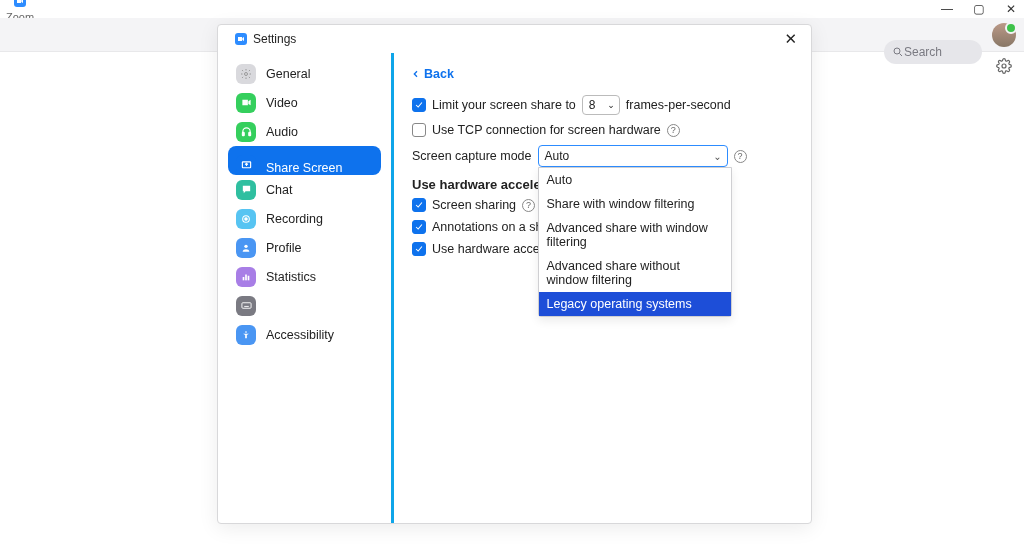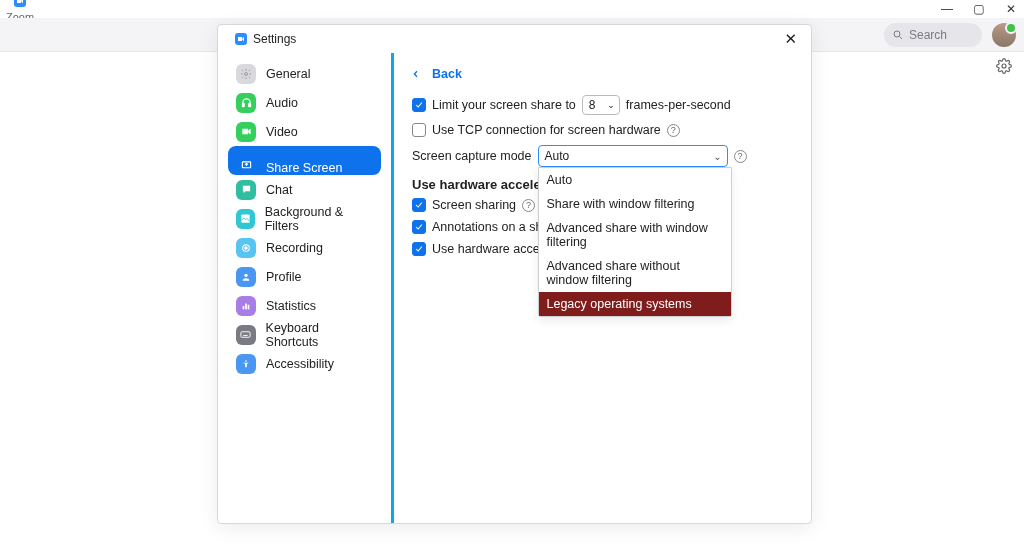--- a/index.html
+++ b/index.html
@@ -6,57 +6,57 @@
   body { background: #fff; width: 1024px; height: 546px; overflow: hidden; position: relative; }
 
   .titlebar { height: 18px; display: flex; align-items: center; padding: 0 6px; color: #666; font-size: 11px; }
   .titlebar-left { display: flex; align-items: center; gap: 4px; flex-direction: column; }
   .title-icon { width: 12px; height: 12px; background: #2D8CFF; border-radius: 3px; display: flex; align-items: center; justify-content: center; }
   .title-icon svg { width: 8px; height: 8px; fill: #fff; }
   .titlebar-right { margin-left: auto; display: flex; gap: 18px; color: #333; font-size: 12px; }
   .win-btn { width: 14px; text-align: center; }
 
   .topbar { height: 34px; background: #f4f4f6; border-bottom: 1px solid #e8e8ea; display: flex; align-items: center; padding: 0 6px; position: relative; }
-  .search { position: absolute; right: 42px; top: 5px; width: 98px; height: 24px; background: #e6e6ea; border-radius: 12px; display: flex; align-items: center; padding: 0 8px; gap: 5px; color: #7a7a82; font-size: 12px; }
+  .search { position: absolute; right: 42px; top: 22px; width: 98px; height: 24px; background: #e6e6ea; border-radius: 12px; display: flex; align-items: center; padding: 0 8px; color: #7a7a82; font-size: 12px; }
   .search-icon { width: 12px; height: 12px; }
   .avatar { position: absolute; right: 8px; top: 5px; width: 24px; height: 24px; border-radius: 50%; background: linear-gradient(#b98, #876); }
   .avatar::after { content: ""; position: absolute; right: -1px; top: -1px; width: 8px; height: 8px; background: #3ec24a; border: 2px solid #f4f4f6; border-radius: 50%; }
   .gear { position: absolute; right: 12px; top: 58px; color: #666; }
 
   .modal { position: absolute; left: 217px; top: 24px; width: 595px; height: 500px; background: #fff; border: 1px solid #d8d8da; border-radius: 4px; box-shadow: 0 4px 20px rgba(0,0,0,.08); display: flex; flex-direction: column; }
   .modal-header { height: 28px; display: flex; align-items: center; padding: 0 10px; border-bottom: 1px solid #fff; }
   .modal-title-wrap { display: flex; align-items: center; gap: 6px; padding-left: 7px; }
   .modal-title { font-size: 12px; color: #222; }
   .modal-close { margin-left: auto; font-size: 15px; color: #222; cursor: pointer; padding: 2px 4px; }
 
   .modal-body { flex: 1; display: flex; }
 
   .sidebar { width: 176px; border-right: 3px solid #0ea5e9; padding: 6px 10px; }
   .sidebar-item { display: flex; align-items: center; gap: 10px; height: 29px; padding: 0 8px; border-radius: 8px; font-size: 12.5px; color: #222; cursor: pointer; }
   .sidebar-item.active { background: #0e72ed; color: #fff; align-items: flex-end; }
   .sb-icon { width: 20px; height: 20px; border-radius: 6px; display: flex; align-items: center; justify-content: center; font-size: 12px; color: #fff; }
 
   .content { flex: 1; padding: 14px 18px; font-size: 12.5px; color: #222; position: relative; }
-  .back { color: #0e72ed; font-weight: 600; margin-bottom: 14px; display: inline-flex; align-items: center; gap: 12px; cursor: pointer; }
+  .back { color: #0e72ed; font-weight: 600; margin-bottom: 14px; display: inline-flex; align-items: center; gap: 4px; cursor: pointer; }
   .row { display: flex; align-items: center; gap: 6px; margin-bottom: 8px; }
   .checkbox { width: 14px; height: 14px; border-radius: 3px; border: 1.5px solid #888; flex: none; display: flex; align-items: center; justify-content: center; }
   .checkbox.checked { background: #0e72ed; border-color: #0e72ed; }
   .checkbox.checked svg { width: 10px; height: 10px; stroke: #fff; stroke-width: 2.5; fill: none; }
   .row-label { white-space: nowrap; }
   .tiny-select { border: 1px solid #bbb; border-radius: 4px; height: 20px; font-size: 12px; padding: 0 18px 0 6px; background: #fff; position: relative; min-width: 38px; display: inline-flex; align-items: center; }
   .tiny-select .chev { position: absolute; right: 4px; }
   .help { width: 13px; height: 13px; border: 1px solid #888; border-radius: 50%; display: inline-flex; align-items: center; justify-content: center; font-size: 9px; color: #666; flex: none; }
   .section-h { font-weight: 700; font-size: 13px; margin: 10px 0 6px; }
 
   .combo { position: relative; }
   .combo-box { width: 190px; height: 22px; border: 1px solid #2D8CFF; border-radius: 4px; padding: 0 20px 0 6px; display: flex; align-items: center; font-size: 12px; color: #222; background: #fff; }
   .combo-box .chev { position: absolute; right: 6px; color: #555; font-size: 10px; }
   .dropdown { position: absolute; left: 0; top: 22px; width: 194px; background: #fff; border: 1px solid #cfcfd2; border-radius: 0 0 3px 3px; box-shadow: 0 4px 10px rgba(0,0,0,.08); z-index: 10; }
   .dd-item { padding: 5px 8px; font-size: 12.5px; color: #222; }
-  .dd-item.sel { background: #7f1d1d; color: #fff; }
+  .dd-item.sel { background: #1d4ed8; color: #fff; }
 
   .chev { font-size: 9px; }
 </style>
 </head>
 <body>
 
 <div class="titlebar">
   <div class="titlebar-left">
     <span class="title-icon">
       <svg viewBox="0 0 24 24">
@@ -109,63 +109,54 @@
         <span class="sb-icon" style="background:#d9d9dd">
           <svg width="12" height="12" viewBox="0 0 24 24" fill="none" stroke="#999" stroke-width="2">
               <circle cx="12" cy="12" r="3"></circle>
               <path d="M12 2v3M12 19v3M4.2 4.2l2.1 2.1M17.7 17.7l2.1 2.1M2 12h3M19 12h3M4.2 19.8l2.1-2.1M17.7 6.3l2.1-2.1"></path>
             </svg>
         </span>
         <span>General</span>
       </div>
       <div class="sidebar-item">
         <span class="sb-icon" style="background:#35cf5d">
+          <svg width="11" height="11" viewBox="0 0 24 24" fill="#fff">
+              <path d="M3 6h12v12H3z M16 9l5-3v12l-5-3z"></path>
+            </svg>
+        </span>
+        <span>Video</span>
+      </div>
+      <div class="sidebar-item">
+        <span class="sb-icon" style="background:#35cf5d">
           <svg width="11" height="11" viewBox="0 0 24 24" fill="none" stroke="#fff" stroke-width="2.5">
               <path d="M4 14v-2a8 8 0 0 1 16 0v2"></path>
               <rect x="3" y="14" width="4" height="7" rx="1" fill="#fff"></rect>
               <rect x="17" y="14" width="4" height="7" rx="1" fill="#fff"></rect>
             </svg>
         </span>
         <span>Audio</span>
-      </div>
-      <div class="sidebar-item">
-        <span class="sb-icon" style="background:#35cf5d">
-          <svg width="11" height="11" viewBox="0 0 24 24" fill="#fff">
-              <path d="M3 6h12v12H3z M16 9l5-3v12l-5-3z"></path>
-            </svg>
-        </span>
-        <span>Video</span>
       </div>
       <div class="sidebar-item active">
         <span class="sb-icon" style="background:#0e72ed">
           <svg width="11" height="11" viewBox="0 0 24 24" fill="none" stroke="#fff" stroke-width="2.5">
               <rect x="3" y="4" width="18" height="13" rx="1"></rect>
               <path d="M12 13V8M9 10l3-3 3 3"></path>
             </svg>
         </span>
         <span>Share Screen</span>
       </div>
       <div class="sidebar-item">
         <span class="sb-icon" style="background:#2fbfa0">
           <svg width="11" height="11" viewBox="0 0 24 24" fill="#fff">
               <path d="M4 4h16v12H10l-4 4V16H4z"></path>
             </svg>
         </span>
         <span>Chat</span>
       </div>
       <div class="sidebar-item">
-        <span class="sb-icon" style="background:#2fc7d6">
-          <svg width="11" height="11" viewBox="0 0 24 24" fill="#fff">
-              <rect x="3" y="3" width="18" height="18" rx="2"></rect>
-              <path d="M3 16l5-5 4 4 3-3 6 6" stroke="#2fc7d6" stroke-width="2" fill="none"></path>
-            </svg>
-        </span>
-        <span>Background &amp; Filters</span>
-      </div>
-      <div class="sidebar-item">
         <span class="sb-icon" style="background:#57c4f2">
           <svg width="10" height="10" viewBox="0 0 24 24" fill="none" stroke="#fff" stroke-width="2.5">
               <circle cx="12" cy="12" r="8"></circle>
               <circle cx="12" cy="12" r="3" fill="#fff"></circle>
             </svg>
         </span>
         <span>Recording</span>
       </div>
       <div class="sidebar-item">
         <span class="sb-icon" style="background:#4a96f3">
@@ -186,21 +177,20 @@
         </span>
         <span>Statistics</span>
       </div>
       <div class="sidebar-item">
         <span class="sb-icon" style="background:#7a7a82">
           <svg width="11" height="11" viewBox="0 0 24 24" fill="none" stroke="#fff" stroke-width="2">
               <rect x="2" y="6" width="20" height="12" rx="2"></rect>
               <path d="M6 10h0M10 10h0M14 10h0M18 10h0M7 14h10"></path>
             </svg>
         </span>
-        <span>Keyboard Shortcuts</span>
       </div>
       <div class="sidebar-item">
         <span class="sb-icon" style="background:#4a96f3">
           <svg width="10" height="10" viewBox="0 0 24 24" fill="#fff">
               <circle cx="12" cy="5" r="2"></circle>
               <path d="M5 9h14l-5 3v8h-4v-8z"></path>
             </svg>
         </span>
         <span>Accessibility</span>
       </div>

